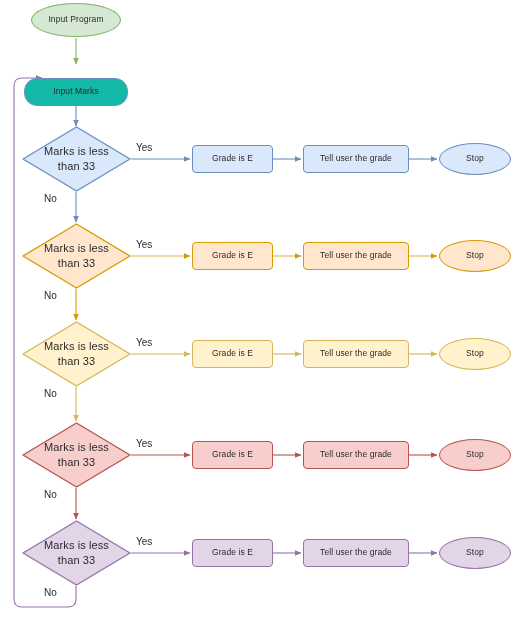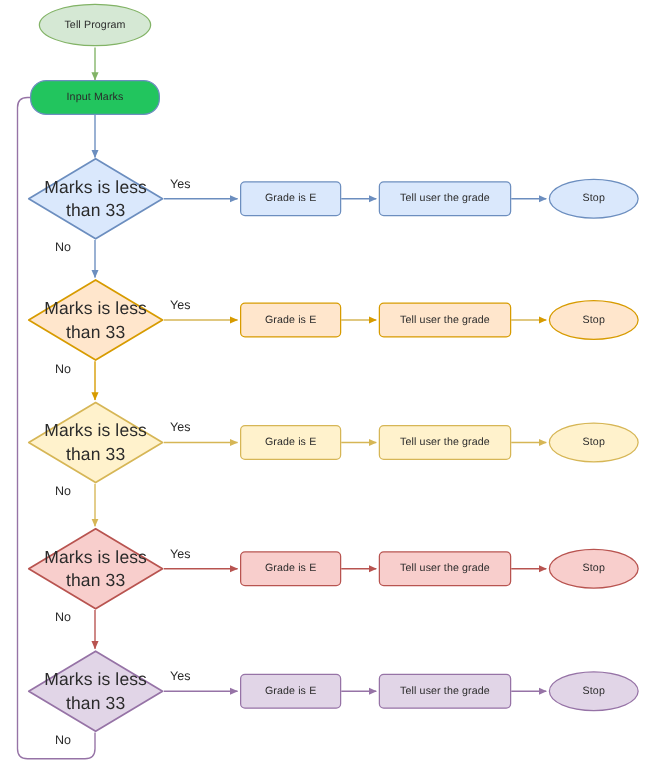--- a/index.html
+++ b/index.html
@@ -60,21 +60,21 @@
   .diamond-svg {
     position: absolute;
     left: 0;
     top: 0;
     width: 100%;
     height: 100%;
   }
   .diamond-text {
     position: relative;
     z-index: 2;
-    font-size: 14px;
+    font-size: 11px;
     line-height: 1.35;
   }
   .edge-label {
     position: absolute;
     font-size: 10px;
     color: #2b2b2b;
     white-space: nowrap;
   }
 </style>
 </head>
@@ -129,24 +129,24 @@
     <path d="M76,488 L76,519" stroke="#b85450" stroke-width="1.1" fill="none" marker-end="url(#ah-red)"></path>
 
     <path d="M131,553 L190,553" stroke="#9673a6" stroke-width="1.1" fill="none" marker-end="url(#ah-purple)"></path>
     <path d="M273,553 L301,553" stroke="#9673a6" stroke-width="1.1" fill="none" marker-end="url(#ah-purple)"></path>
     <path d="M409,553 L437,553" stroke="#9673a6" stroke-width="1.1" fill="none" marker-end="url(#ah-purple)"></path>
 
     <path d="M76,586 L76,599 Q76,607 68,607 L22,607 Q14,607 14,599 L14,86 Q14,78 22,78 L42,78" stroke="#9673a6" stroke-width="1.1" fill="none" marker-end="url(#ah-purple)"></path>
   </svg>
 
   <div class="node shape-ellipse" style="left:31px; top:3px; width:90px; height:34px; background:#d5e8d4; border-color:#82b366;">
-    <span class="node-label">Tell Program</span>
-  </div>
-
-  <div class="node shape-rect" style="left:24px; top:64px; width:104px; height:28px; background:#22c55e; border-color:#6c8ebf;border-radius:13px;">
+    <span class="node-label">Input Program</span>
+  </div>
+
+  <div class="node shape-rect" style="left:24px; top:78px; width:104px; height:28px; background:#14b8a6; border-color:#6c8ebf;border-radius:13px;">
     <span class="node-label">Input Marks</span>
   </div>
 
   <div class="node shape-diamond" style="left:22px; top:126px; width:109px; height:66px;">
     <svg class="diamond-svg" viewBox="0 0 109 66" preserveAspectRatio="none">
       <polygon points="54.5,1 108,33 54.5,65 1,33" fill="#dae8fc" stroke="#6c8ebf" stroke-width="1.4" stroke-linejoin="round"></polygon>
     </svg>
     <span class="node-label diamond-text">Marks is less
 than 33</span>
   </div>

